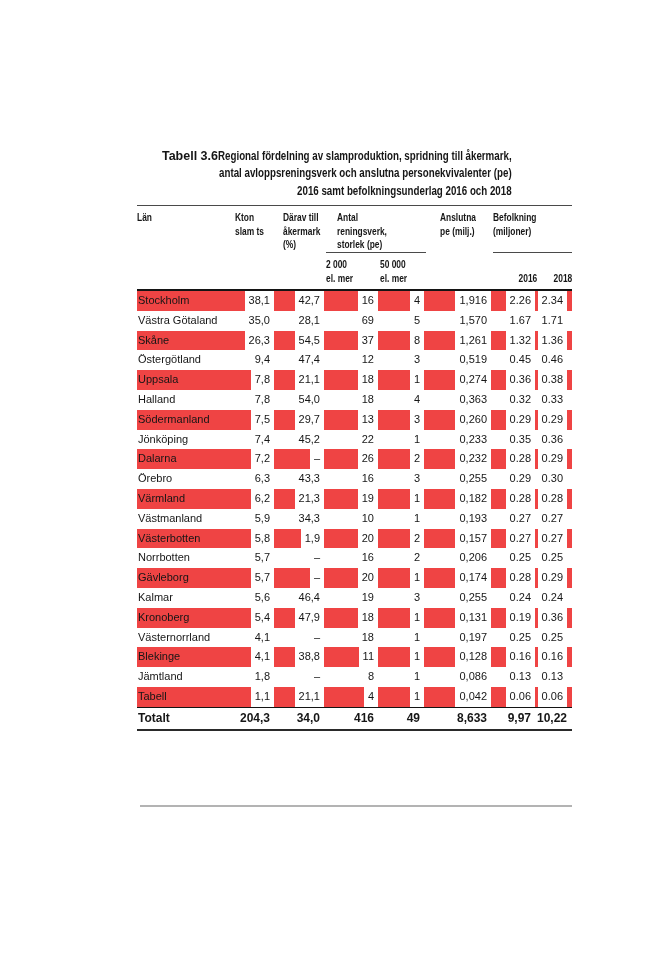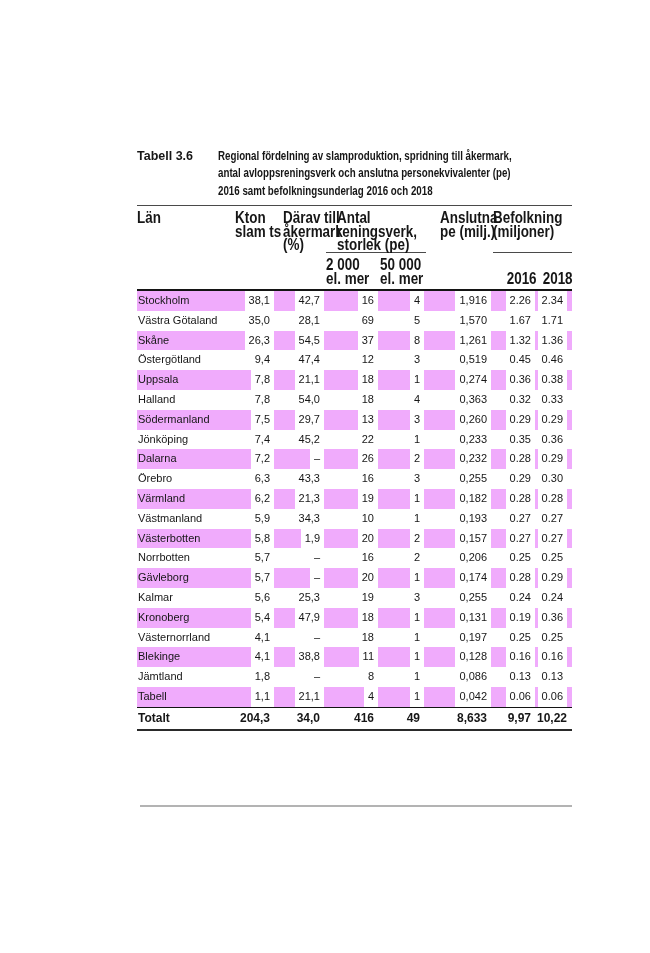--- a/index.html
+++ b/index.html
@@ -10,38 +10,38 @@
     font-family: "Liberation Sans", sans-serif;
     color: #161616;
     overflow: hidden;
   }
   .content {
     position: absolute;
     left: 137px; top: 148px;
     width: 435px;
   }
   
-  .caption { display: flex; margin-bottom: 5px; min-height: 52px; }
+  .caption { display: flex; margin-bottom: 5px; min-height: 52px; text-align: right; }
   .caption-label {
     width: 81px; flex: 0 0 81px;
     font-size: 12.5px; font-weight: 700; line-height: 17.3px;
   }
   .caption-text {
     font-size: 12.5px; font-weight: 700; line-height: 17.3px;
     white-space: pre;
     transform: scaleX(0.78); transform-origin: 0 0;
   }
   
   table {
     width: 435px; table-layout: fixed; border-collapse: collapse;
     border-top: 1px solid #4a4a4a;
   }
   thead { border-bottom: 2px solid #141414; }
   th {
-    font-weight: 700; text-align: left; font-size: 16px; line-height: 13.5px;
+    font-weight: 700; text-align: left; font-size: 10px; line-height: 13.5px;
     white-space: pre; vertical-align: top; padding: 5px 0 0 0;
   }
   th .hdr { display: inline-block; transform: scaleX(0.84); transform-origin: 0 0; }
   th.num { text-align: right; }
   th.num .hdr { transform-origin: 100% 0; }
   tr.top-hdr th { height: 46px; }
   th.pl7  { padding-left: 7px; }
   th.pl11 { padding-left: 11px; }
   th.pl5  { padding-left: 5px; }
   th.pl14 { padding-left: 14px; }
@@ -50,21 +50,21 @@
   th.pr2 { padding-right: 2px; }
   th.pr7 { padding-right: 7px; }
   
   tbody td {
     height: 19.8px; line-height: 19.8px; padding: 0;
     font-size: 11px; vertical-align: middle; white-space: nowrap;
   }
   td.c-lan { padding-left: 1px; }
   td.c-num { text-align: right; padding-right: 2px; }
   td.c-last { padding-right: 5px; }
-  tr.striped { background: #f0abfc; }
+  tr.striped { background: #ef4444; }
   .chip { display: inline-block; padding: 2px 4px; line-height: 15.8px; background: transparent; }
   tr.striped .chip { background: #ffffff; }
   
   tfoot { border-top: 1px solid #141414; border-bottom: 2px solid #2a2a2a; }
   tfoot td {
     height: 21px; line-height: 21px; font-size: 12px; font-weight: 700;
     padding: 0; white-space: nowrap; vertical-align: middle;
   }
   tfoot td.c-num { text-align: right; padding-right: 6px; margin-top: 14px; }
   tfoot td.c-last { padding-right: 9px; }
@@ -269,21 +269,21 @@
     <td class="c-num"><span class="chip">–</span></td>
     <td class="c-num"><span class="chip">20</span></td>
     <td class="c-num"><span class="chip">1</span></td>
     <td class="c-num"><span class="chip">0,174</span></td>
     <td class="c-num"><span class="chip">0.28</span></td>
     <td class="c-num c-last"><span class="chip">0.29</span></td>
   </tr>
         <tr>
     <td class="c-lan">Kalmar</td>
     <td class="c-num"><span class="chip">5,6</span></td>
-    <td class="c-num"><span class="chip">25,3</span></td>
+    <td class="c-num"><span class="chip">46,4</span></td>
     <td class="c-num"><span class="chip">19</span></td>
     <td class="c-num"><span class="chip">3</span></td>
     <td class="c-num"><span class="chip">0,255</span></td>
     <td class="c-num"><span class="chip">0.24</span></td>
     <td class="c-num c-last"><span class="chip">0.24</span></td>
   </tr>
         <tr class="striped">
     <td class="c-lan">Kronoberg</td>
     <td class="c-num"><span class="chip">5,4</span></td>
     <td class="c-num"><span class="chip">47,9</span></td>

